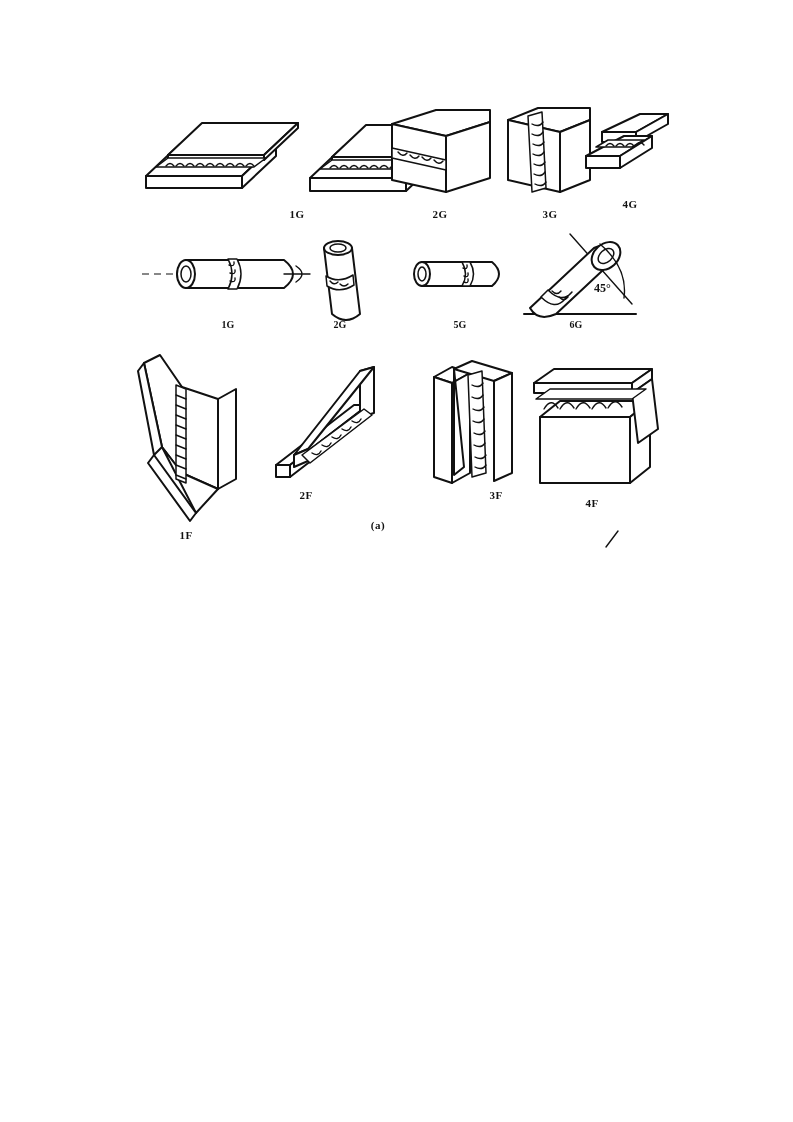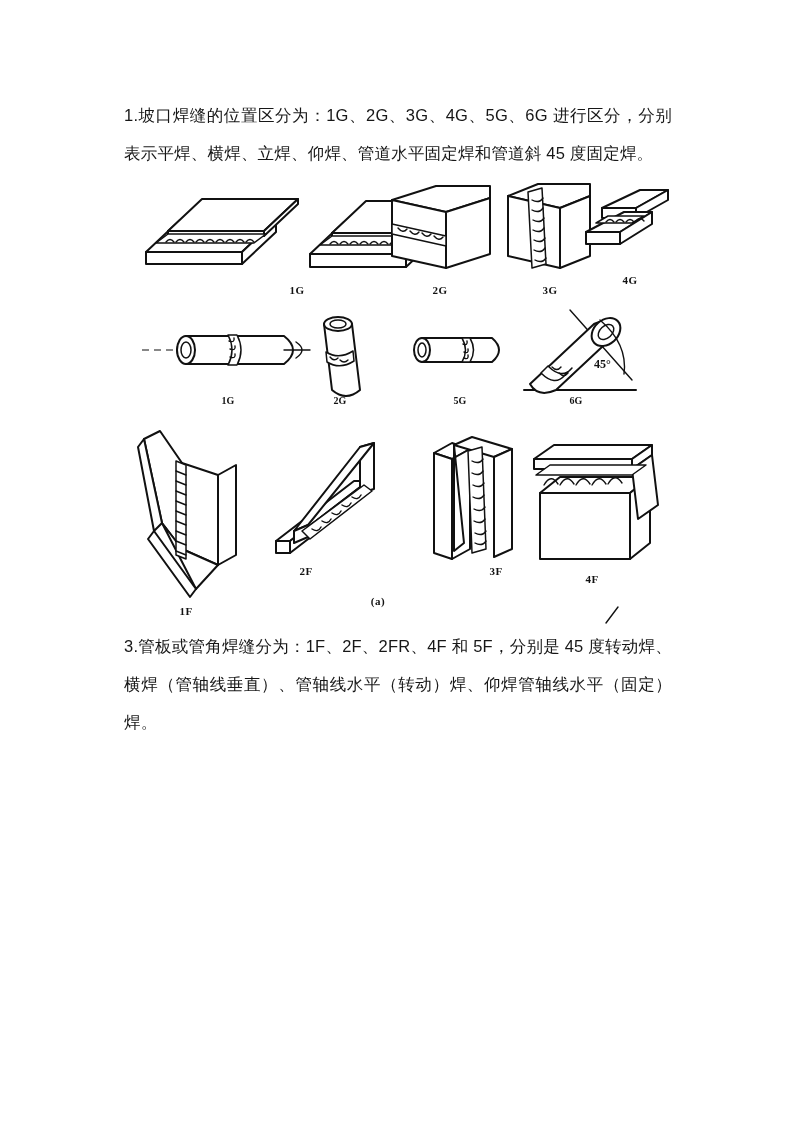--- a/index.html
+++ b/index.html
@@ -96,21 +96,20 @@
     font-size: 12px;
     fill: #121212;
   }
 </style>
 </head>
 <body>
 
 <div class="page">
   <div class="content">
 
-    <p class="para para-1">1.坡口焊缝的位置区分为：1G、2G、3G、4G、5G、6G 进行区分，分别表示平焊、横焊、立焊、仰焊、管道水平固定焊和管道斜 45 度固定焊。</p>
 
     <div class="figblock">
       <svg width="548" height="132" viewBox="0 0 548 132">
 
         <g>
           <polygon class="fillw" points="22,80 56,48 152,48 118,80"></polygon>
           <polygon class="fillw" points="22,80 118,80 118,92 22,92"></polygon>
           <polygon class="fillw" points="118,80 152,48 152,60 118,92"></polygon>
 
           <polygon class="fillw" points="44,59 78,27 174,27 140,59"></polygon>
@@ -292,16 +291,15 @@
             <polygon class="fillw-thin" points="412,56 508,56 522,46 426,46"></polygon>
             <path class="ln-thin" d="M420,66 q7,-12 14,-1 M436,66 q7,-12 14,-1 M452,66 q7,-12 14,-1 M468,66 q7,-12 14,-1 M484,65 q7,-12 14,-1"></path>
           </g>
         </g>
         <text class="caplbl" x="468" y="164" text-anchor="middle">4F</text>
 
         <path class="ln-thin" d="M482,204 L494,188"></path>
       </svg>
     </div>
 
-    <p class="para para-3">3.管板或管角焊缝分为：1F、2F、2FR、4F 和 5F，分别是 45 度转动焊、横焊（管轴线垂直）、管轴线水平（转动）焊、仰焊管轴线水平（固定）焊。</p>
 
   </div>
 </div>
 
 </body></html>

